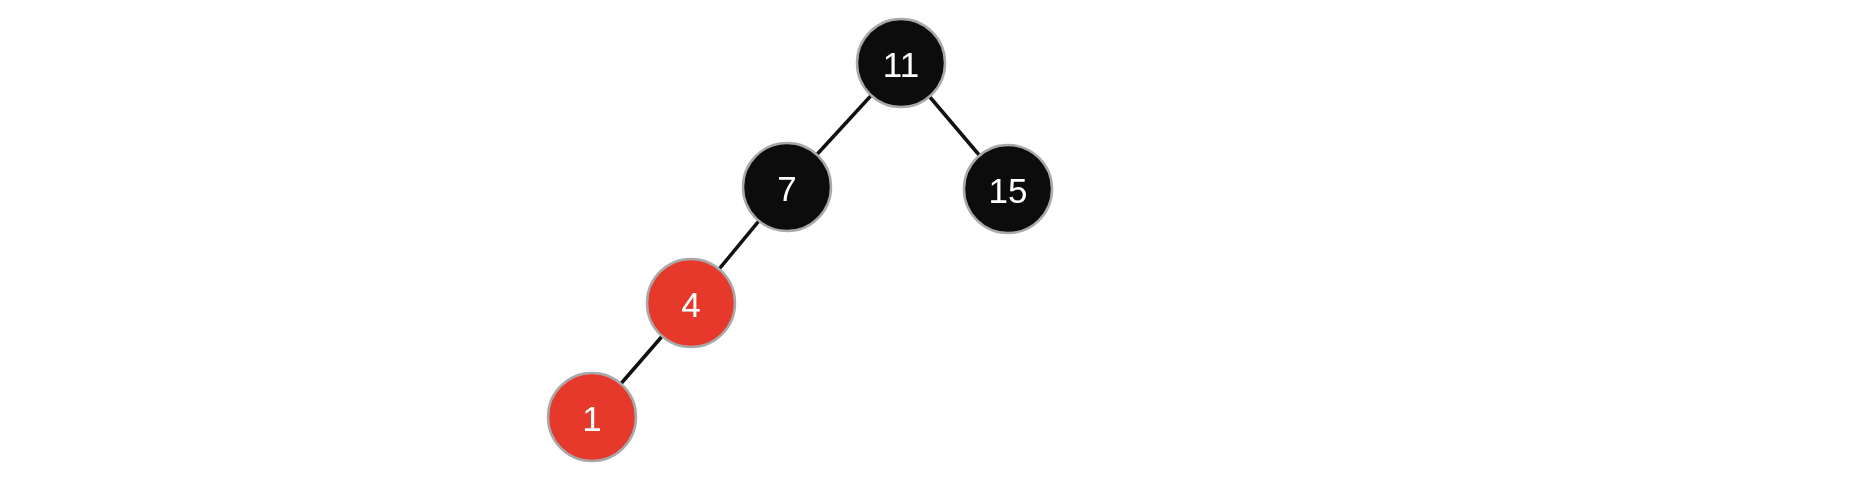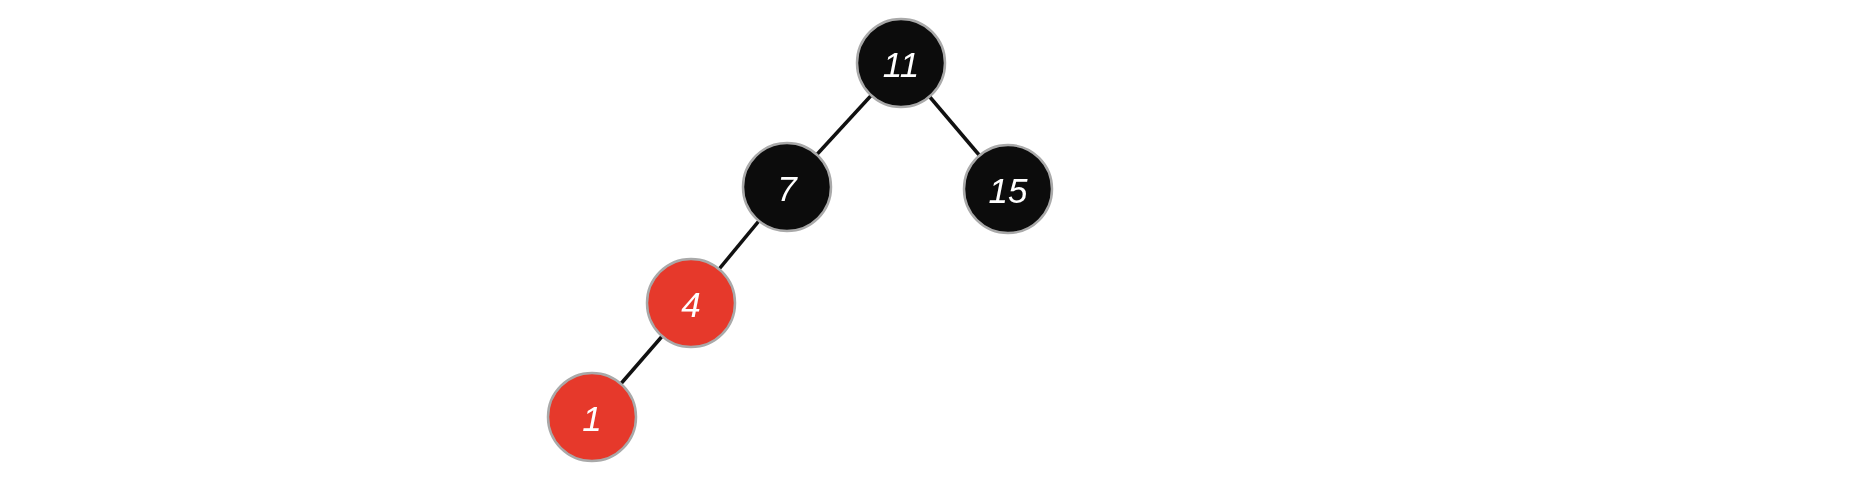--- a/index.html
+++ b/index.html
@@ -7,21 +7,20 @@
     padding: 0;
     background: #ffffff;
     font-family: "Liberation Sans", sans-serif;
   }
   .canvas-wrap {
     position: relative;
     width: 1872px;
     height: 486px;
     background: #ffffff;
     overflow: hidden;
-    font-style: italic;
   }
   svg {
     display: block;
   }
   .tree-node circle {
     stroke-linejoin: round;
   }
   .tree-node text {
     text-anchor: middle;
     dominant-baseline: central;

